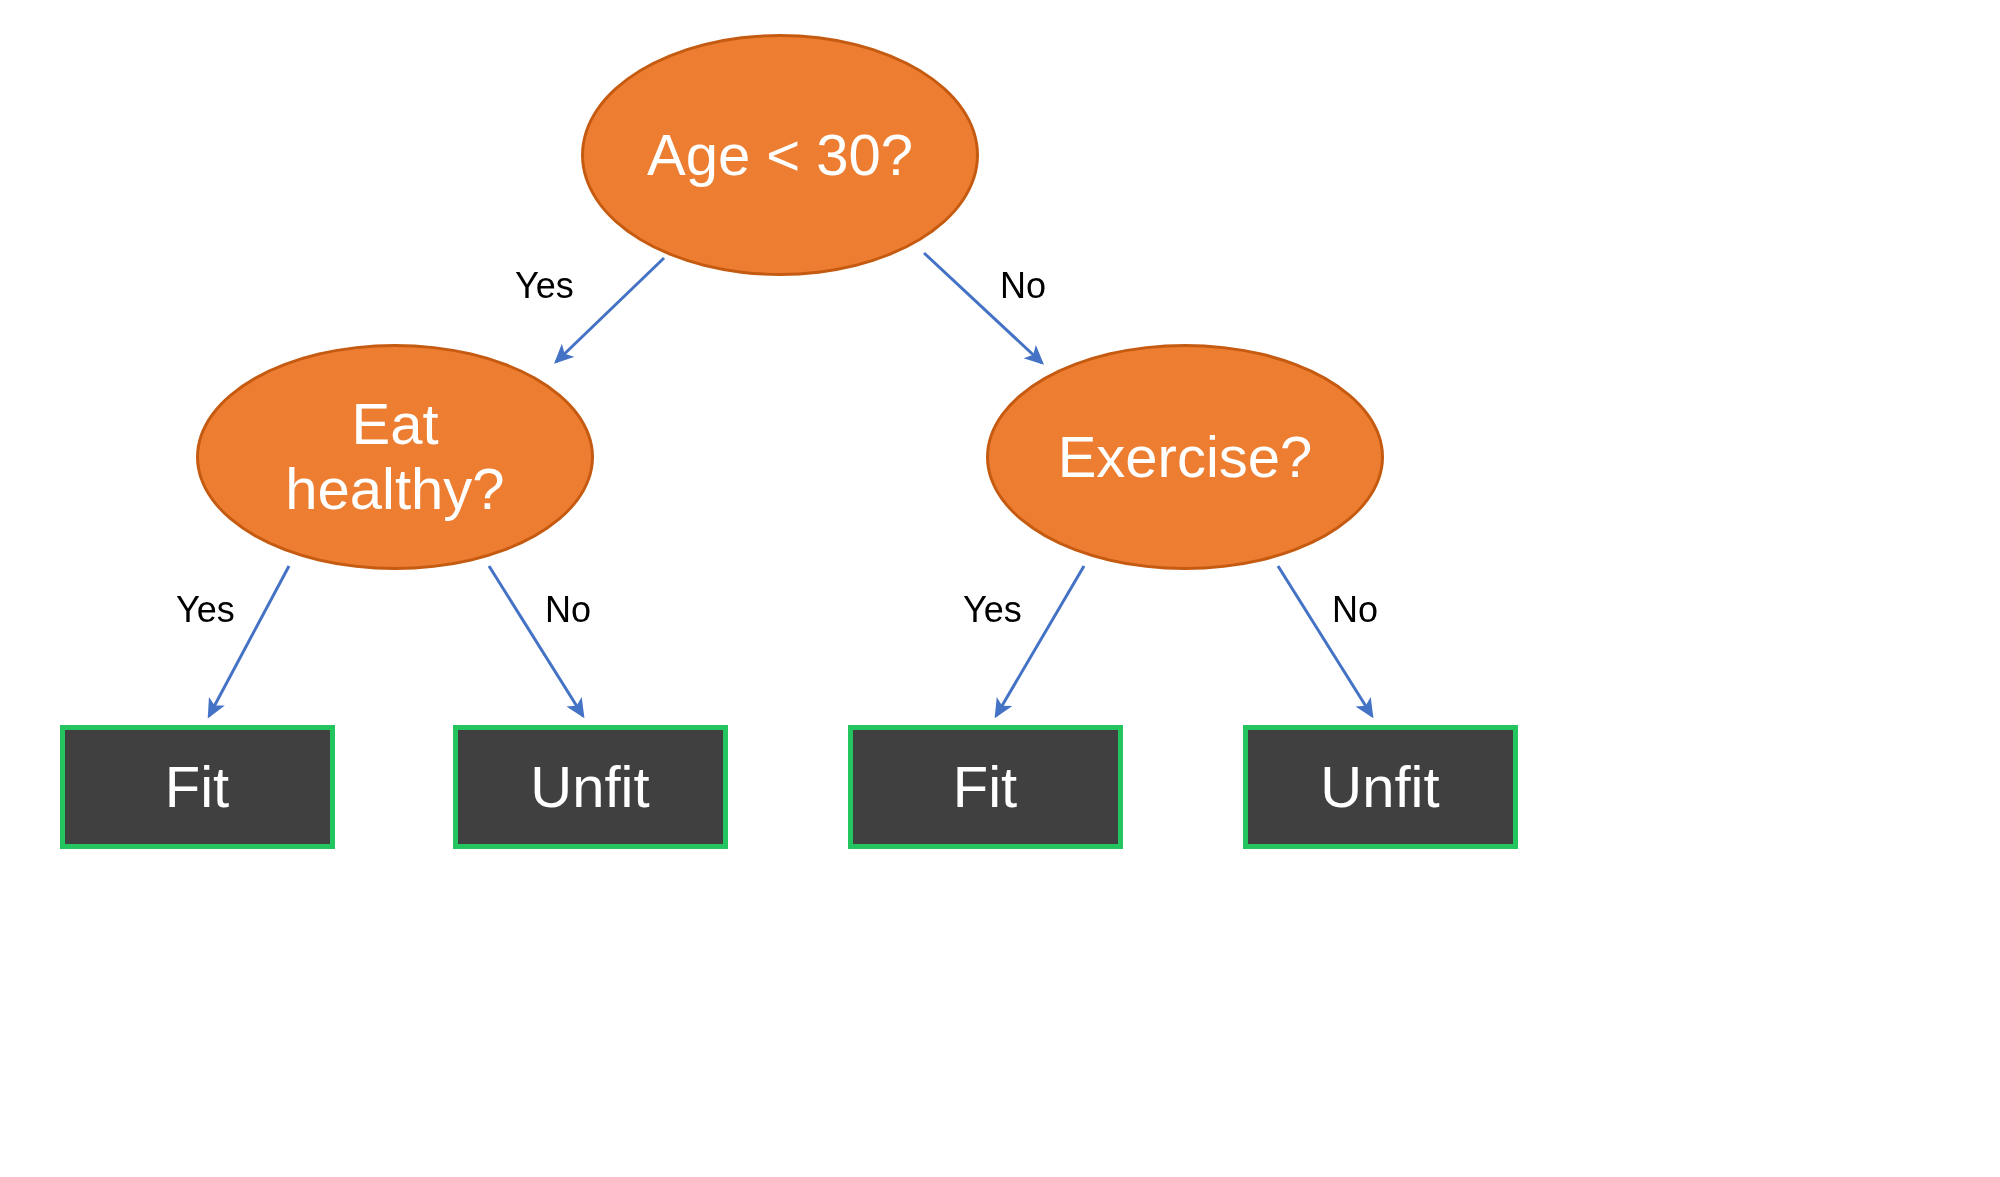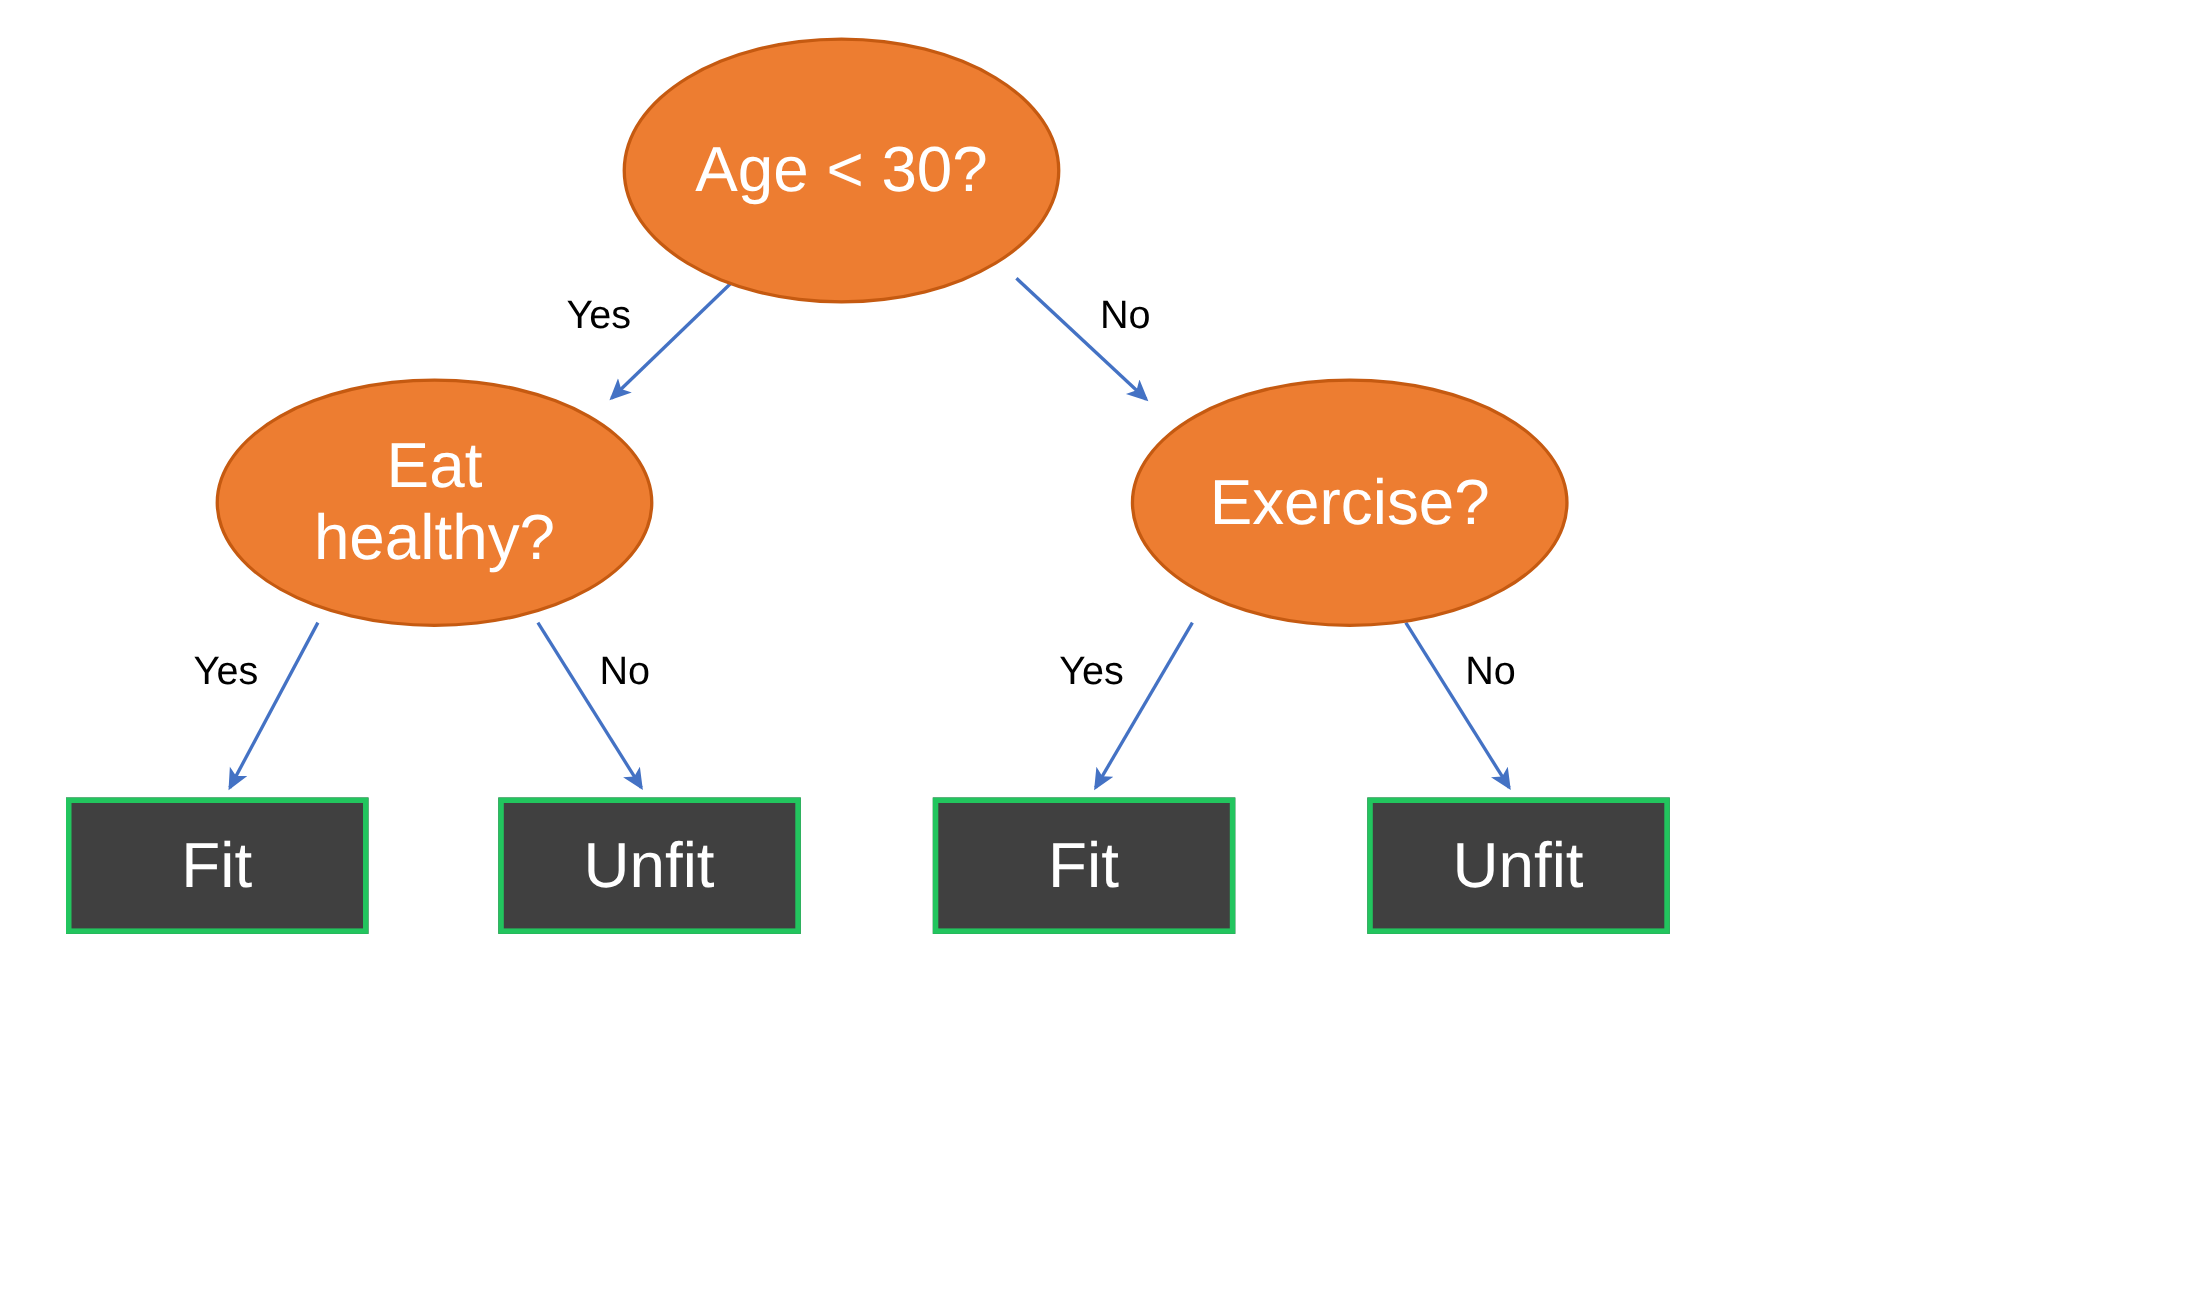--- a/index.html
+++ b/index.html
@@ -69,24 +69,24 @@
         <line x1="664" y1="258" x2="556" y2="362" stroke="#4472C4" stroke-width="3" marker-end="url(#arrowhead)"></line>
         <line x1="924" y1="253" x2="1042" y2="363" stroke="#4472C4" stroke-width="3" marker-end="url(#arrowhead)"></line>
         <line x1="289" y1="566" x2="209" y2="716" stroke="#4472C4" stroke-width="3" marker-end="url(#arrowhead)"></line>
         <line x1="489" y1="566" x2="583" y2="716" stroke="#4472C4" stroke-width="3" marker-end="url(#arrowhead)"></line>
         <line x1="1084" y1="566" x2="996" y2="716" stroke="#4472C4" stroke-width="3" marker-end="url(#arrowhead)"></line>
         <line x1="1278" y1="566" x2="1372" y2="716" stroke="#4472C4" stroke-width="3" marker-end="url(#arrowhead)"></line>
       </g>
   </svg>
 
   <div id="node-layer">
-      <div class="node decision" style="left: 566px; top: 34px; width: 398px; height: 242px;">Age &lt; 30?</div>
+      <div class="node decision" style="left: 581px; top: 34px; width: 398px; height: 242px;">Age &lt; 30?</div>
       <div class="node decision" style="left: 196px; top: 344px; width: 398px; height: 226px;">Eat
 healthy?</div>
-      <div class="node decision" style="left: 1028px; top: 344px; width: 398px; height: 226px;">Exercise?</div>
+      <div class="node decision" style="left: 986px; top: 344px; width: 398px; height: 226px;">Exercise?</div>
       <div class="node leaf" style="left: 59.5px; top: 725px; width: 275px; height: 124px;">Fit</div>
       <div class="node leaf" style="left: 452.5px; top: 725px; width: 275px; height: 124px;">Unfit</div>
       <div class="node leaf" style="left: 847.5px; top: 725px; width: 275px; height: 124px;">Fit</div>
       <div class="node leaf" style="left: 1242.5px; top: 725px; width: 275px; height: 124px;">Unfit</div>
     </div>
   <div id="label-layer">
       <div class="edge-label" style="left: 515px; top: 268px;">Yes</div>
       <div class="edge-label" style="left: 1000px; top: 268px;">No</div>
       <div class="edge-label" style="left: 176px; top: 592px;">Yes</div>
       <div class="edge-label" style="left: 545px; top: 592px;">No</div>

